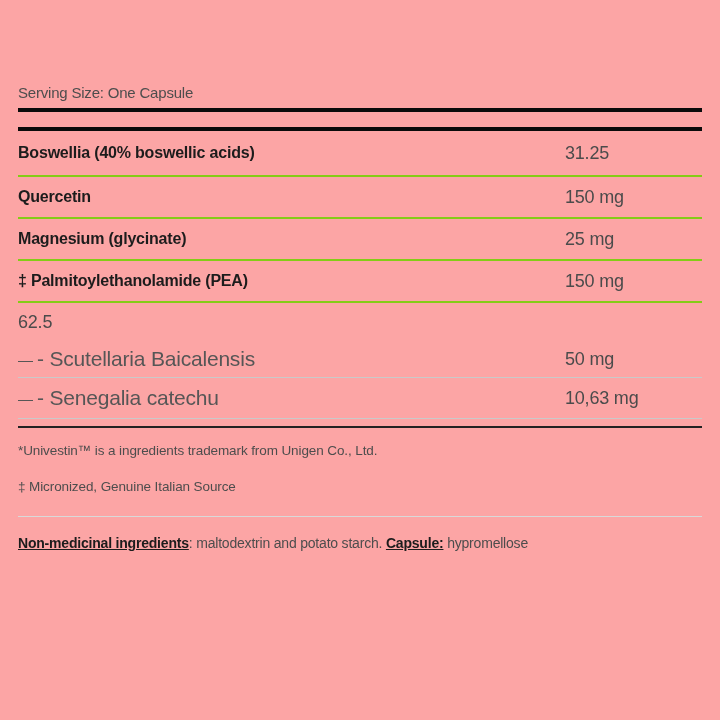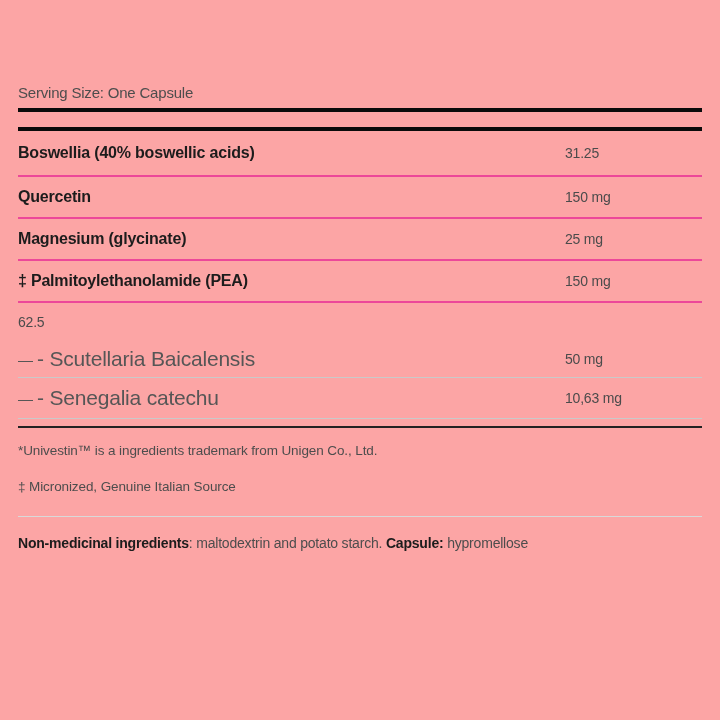--- a/index.html
+++ b/index.html
@@ -37,25 +37,25 @@
     align-items: center;
   }
   .row .label {
     flex: 1;
     font-size: 16px;
     font-weight: 700;
     color: #1c1c1c;
   }
   .row .value {
     width: 137px;
-    font-size: 14px;
+    font-size: 18px;
     font-weight: 400;
     color: #4b4b4b;
   }
-  .row.main { height: 42px; border-bottom: 2px solid #ec4899; }
+  .row.main { height: 42px; border-bottom: 2px solid #84cc16; }
   .row.main.first { height: 46px; }
   .row.univestin { height: 38px; border-bottom: none; }
   .row.sub { color: #565656; }
   .row.sub .label {
     font-weight: 400;
     font-size: 21px;
     color: #565656;
   }
   .row.sub .dash {
     width: 19px;
@@ -79,20 +79,21 @@
   }
   .nonmed {
     margin-top: 18px;
     font-size: 14px;
     line-height: 17px;
     color: #4d4d4d;
   }
   .nonmed .b {
     font-weight: 700;
     color: #1c1c1c;
+    text-decoration: underline;
   }
 </style>
 </head>
 <body>
 
 <div class="page">
   <div class="content">
 
     <div class="serving">Serving Size: One Capsule</div>
 

